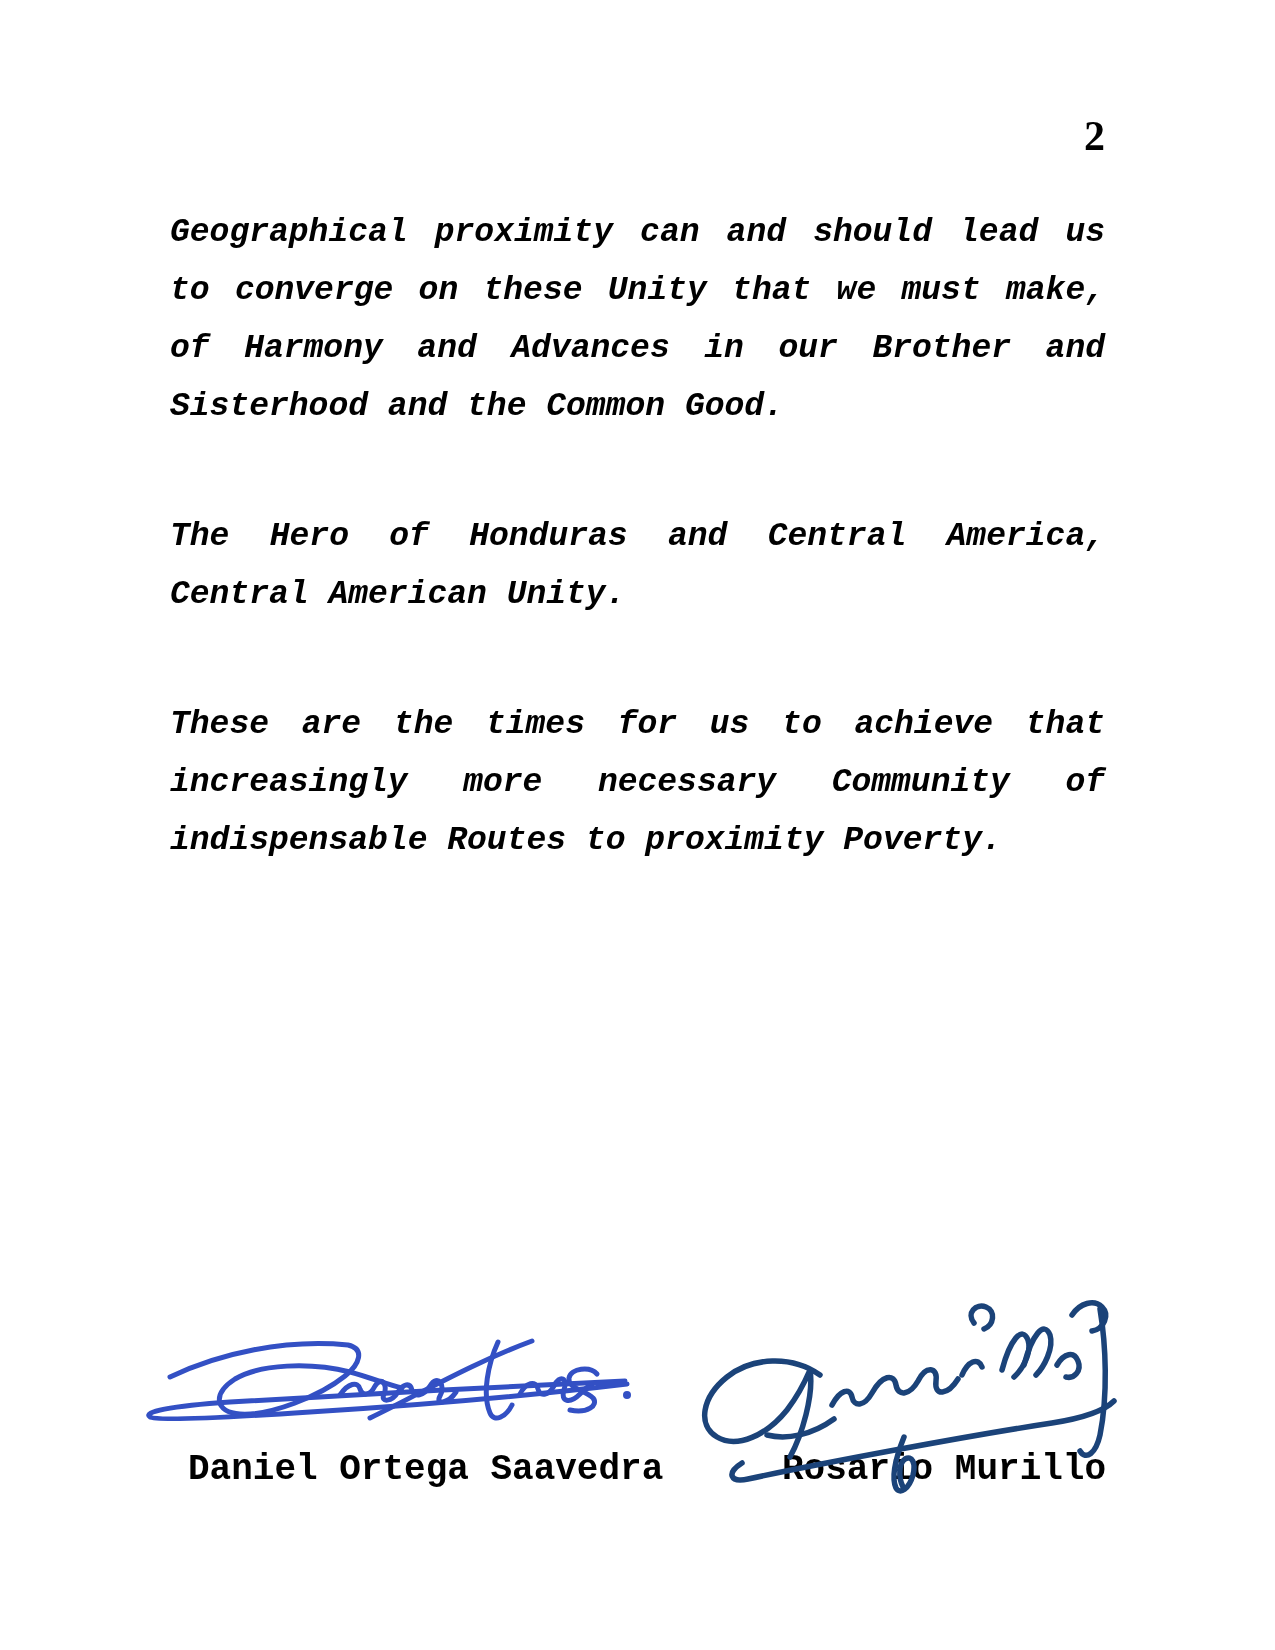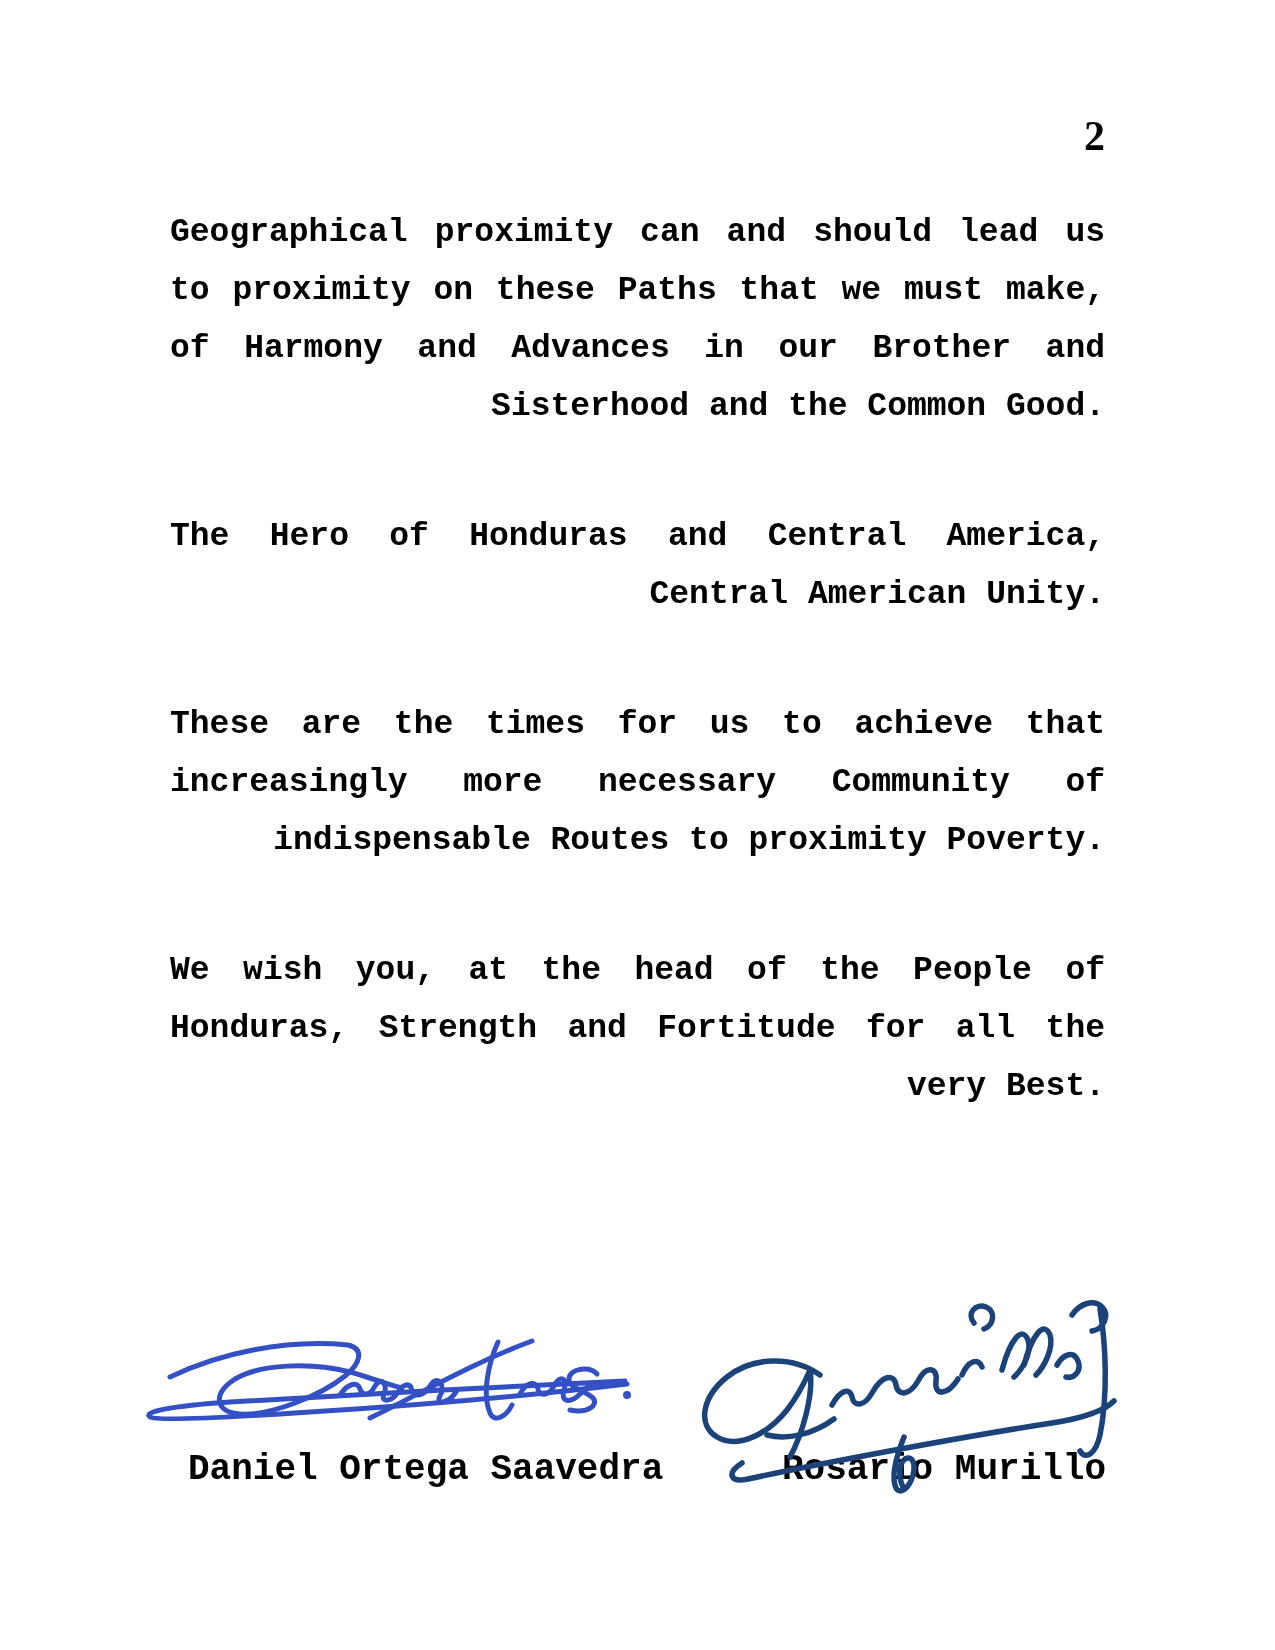--- a/index.html
+++ b/index.html
@@ -22,30 +22,31 @@
   }
   .body-text {
     position: absolute;
     left: 170px;
     top: 204px;
     width: 935px;
     color: var(--ink, #000000);
     font-weight: 700;
     font-size: 33px;
     line-height: 58px;
+    font-style: italic;
   }
   .para { margin: 0 0 72px 0; }
   .para.extra-gap { margin-top: 14px; }
   .jline {
     text-align: justify;
     text-align-last: justify;
     text-justify: inter-word;
     white-space: normal;
   }
-  .lline { text-align: right; }
+  .lline { text-align: left; }
   .sig-svg { position: absolute; z-index: 3; }
   #sig-ortega { left: 140px; top: 1333px; }
   #sig-murillo { left: 672px; top: 1285px; }
   .sig-stroke-1 { stroke: var(--sig-blue, #3350c4); }
   .sig-stroke-2 { stroke: var(--sig-navy, #1b4379); }
   .sig-fill-1 { fill: var(--sig-blue, #3350c4); }
   .signer-names {
     position: absolute;
     top: 1450px;
     left: 16px;
@@ -64,37 +65,32 @@
 </head>
 <body>
 
 <div class="page">
 
   <div class="page-number">2</div>
 
   <div class="body-text">
     <div class="para">
       <div class="jline">Geographical proximity can and should lead us</div>
-      <div class="jline">to proximity on these Paths that we must make,</div>
+      <div class="jline">to converge on these Unity that we must make,</div>
       <div class="jline">of Harmony and Advances in our Brother and</div>
       <div class="lline">Sisterhood and the Common Good.</div>
     </div>
     <div class="para">
       <div class="jline">The Hero of Honduras and Central America,</div>
       <div class="lline">Central American Unity.</div>
     </div>
     <div class="para">
       <div class="jline">These are the times for us to achieve that</div>
       <div class="jline">increasingly more necessary Community of</div>
       <div class="lline">indispensable Routes to proximity Poverty.</div>
-    </div>
-    <div class="para extra-gap">
-      <div class="jline">We wish you, at the head of the People of</div>
-      <div class="jline">Honduras, Strength and Fortitude for all the</div>
-      <div class="lline">very Best.</div>
     </div>
   </div>
 
   <svg id="sig-ortega" class="sig-svg" width="500" height="90" viewBox="0 0 500 90" fill="none">
     <g class="sig-stroke-1" stroke-width="5" stroke-linecap="round" stroke-linejoin="round" fill="none">
       <path d="M 30,44 C 80,20 145,6 208,12 C 225,16 220,31 205,43 C 180,63 130,83 100,81 C 75,79 72,61 95,46 C 120,31 170,29 210,39 C 232,45 248,52 262,55"></path>
       <path d="M 200,62 C 208,50 218,48 220,56 C 222,63 230,63 235,53 C 242,42 248,53 244,61 C 240,70 252,69 258,59 C 263,51 270,49 272,57 C 274,65 284,63 290,53 C 298,40 306,53 300,63 C 295,72 308,71 316,59"></path>
       <path d="M 230,85 C 280,61 330,31 392,8"></path>
       <path d="M 358,9 C 348,31 342,61 350,80 C 354,90 366,84 372,72"></path>
       <path d="M 380,61 C 386,49 396,47 398,56 C 400,64 408,63 414,53 C 420,41 428,45 424,57 C 420,69 430,71 440,61 C 446,55 450,51 452,53"></path>

